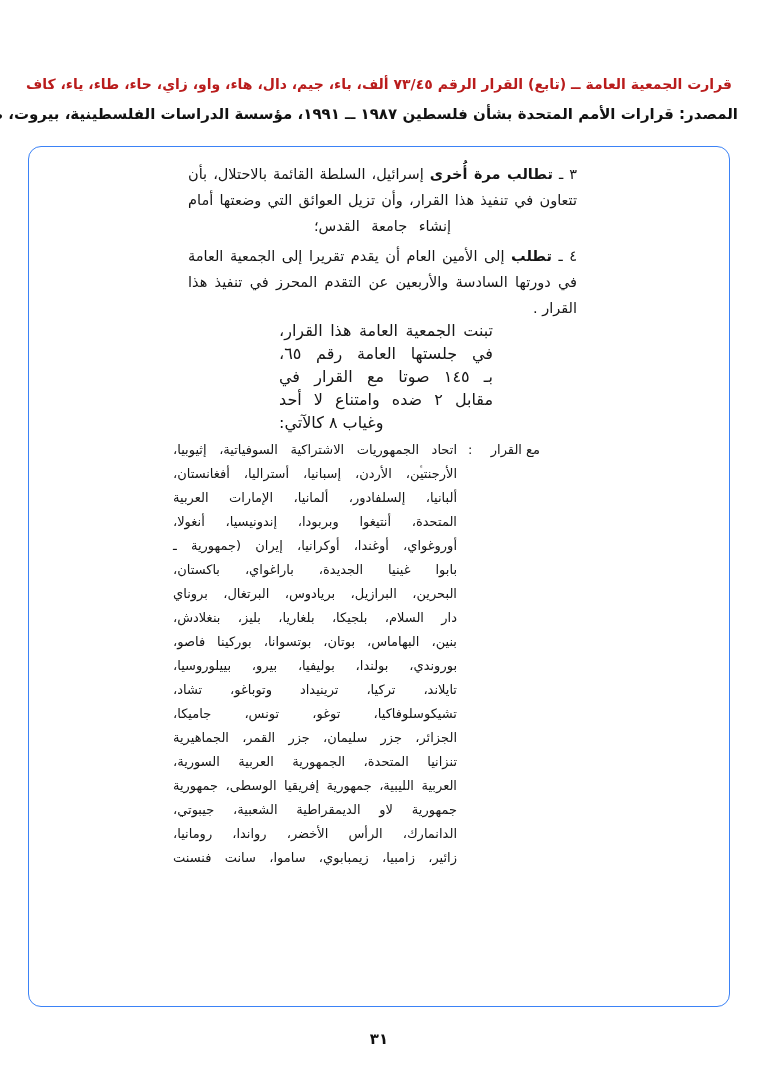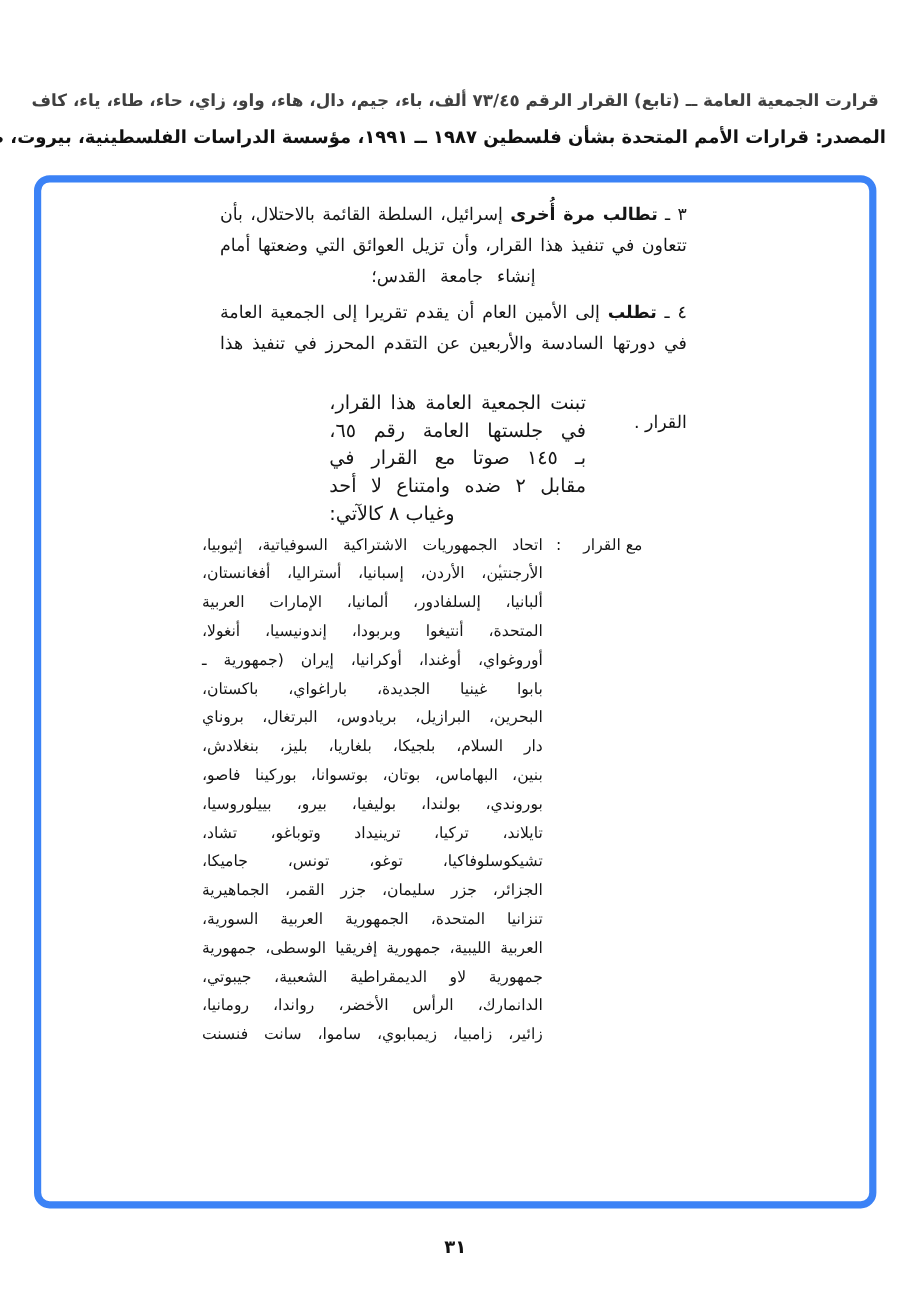--- a/index.html
+++ b/index.html
@@ -9,41 +9,41 @@
     background:#ffffff;
     font-family:"DejaVu Sans", sans-serif;
     direction:rtl;
     color:#151515;
     overflow:hidden;
   }
   
   .hdr-title{
     position:absolute;top:76px;left:20px;right:20px;
     text-align:center;font-weight:700;font-size:14px;
-    white-space:nowrap;color:#404040;
+    white-space:nowrap;color:#b91c1c;
   }
   .hdr-source{
     position:absolute;top:105px;left:20px;right:20px;
     text-align:right;font-weight:700;font-size:15px;
     white-space:nowrap;color:#111;
   }
   
   .frame{
     position:absolute;left:28px;top:146px;
     width:702px;height:861px;box-sizing:border-box;
-    border:6px solid #3b82f6;border-radius:13px;
+    border:1px solid #3b82f6;border-radius:13px;
   }
   
   .clauses{
     position:absolute;top:14px;right:152px;width:389px;
     font-size:14.5px;line-height:26px;
   }
   .tline{text-align:justify;text-align-last:justify;}
   .tline.center{text-align:center;text-align-last:center;word-spacing:7px;}
-  .tline.right{text-align:center;text-align-last:right;margin-top:40px;}
+  .tline.right{text-align:center;text-align-last:right;}
   .tline.left{text-align:center;text-align-last:left;}
   .clause-gap{height:4px;}
   .lead{font-weight:700;}
   
   .vote{
     position:absolute;top:172px;right:236px;width:214px;
     font-size:16px;line-height:23px;
   }
   
   .vlabel{

